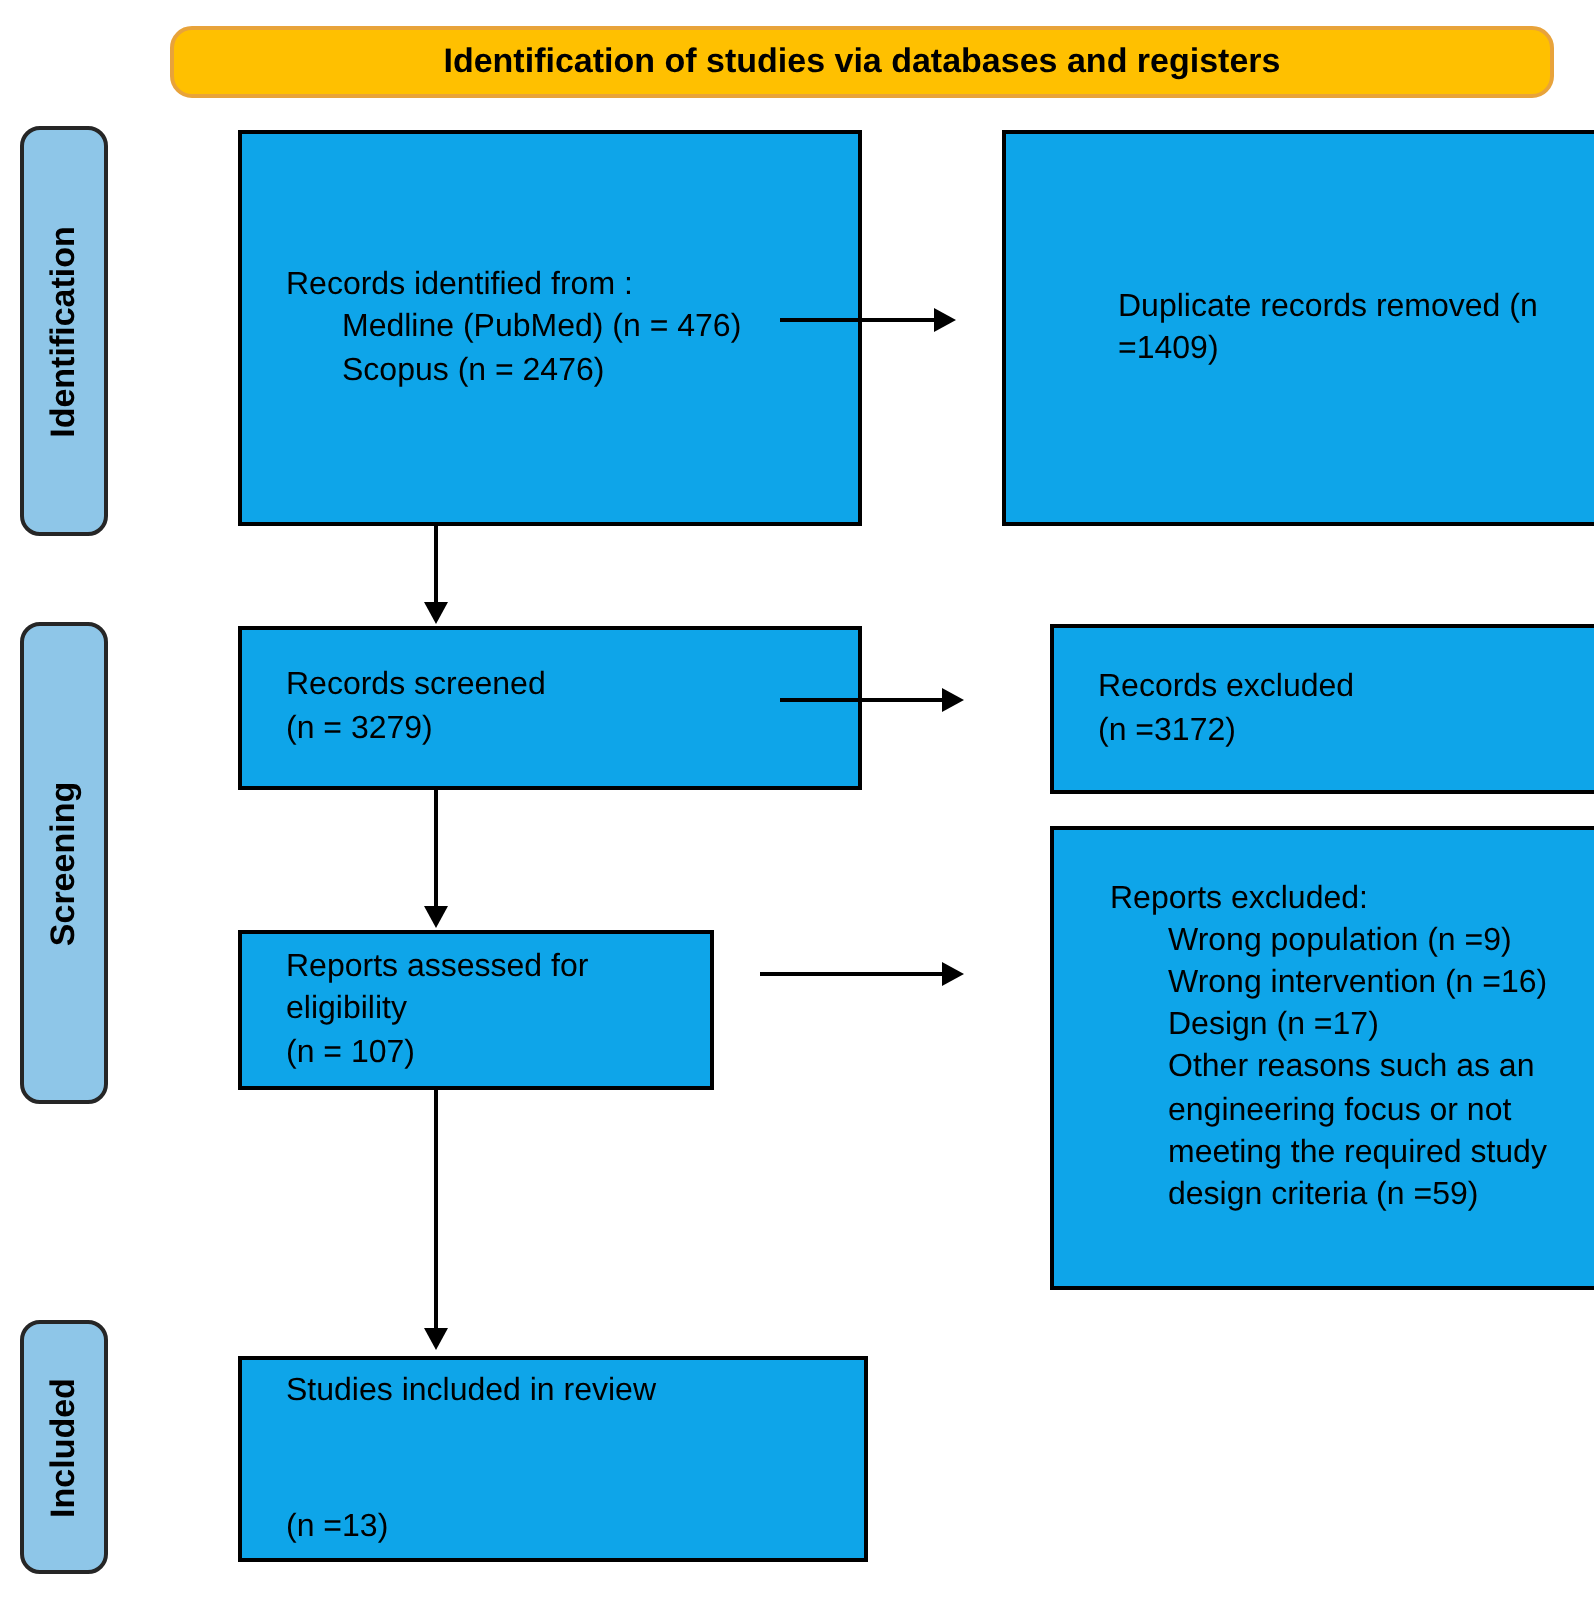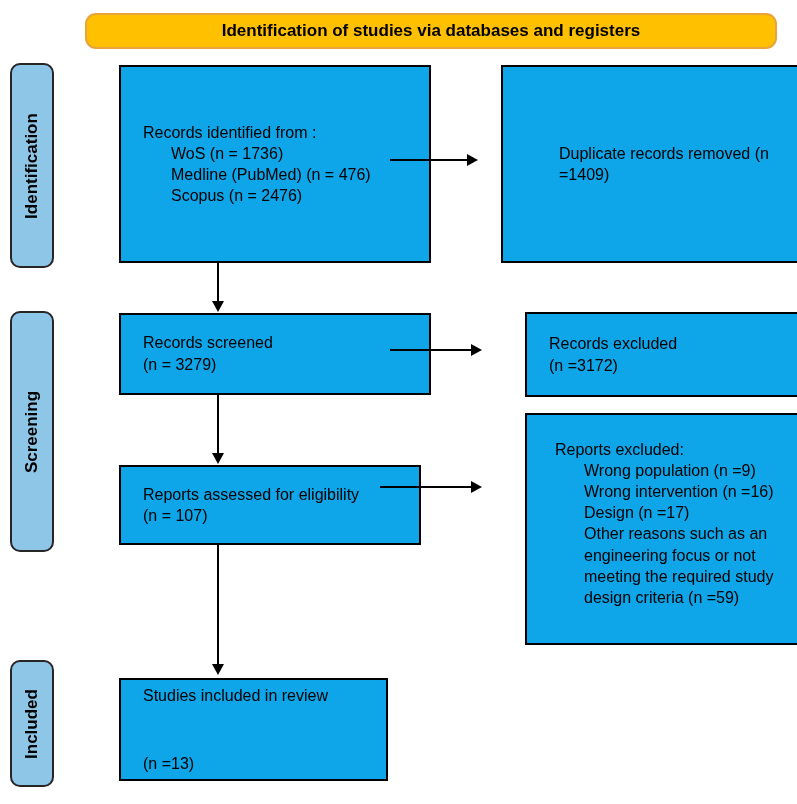--- a/index.html
+++ b/index.html
@@ -33,24 +33,24 @@
   .fbox {
     position:absolute; background:#0ea5e9; border:2px solid #000;
     font-size:16px; line-height:1.32;
     display:flex; flex-direction:column; justify-content:center;margin-left:41px;
   }
   .fbox .indent { margin-left:28px; }
   .box-identified       { left:78px;  top:65px;  width:312px; height:198px; padding:4px 6px 4px 22px; }
   .box-duplicates       { left:460px; top:65px;  width:303px; height:198px; padding:4px 10px 4px 56px; }
   .box-screened         { left:78px;  top:313px; width:312px; height:82px;  padding:1px 8px 2px 22px; }
   .box-records-excluded { left:484px; top:312px; width:299px; height:85px;  padding:2px 8px 2px 22px; }
-  .box-assessed         { left:78px;  top:465px; width:302px; height:80px;  padding:2px 8px 2px 22px; }
+  .box-assessed         { left:78px;  top:465px; width:238px; height:80px;  padding:2px 8px 2px 22px; }
   .box-reports-excluded { left:484px; top:413px; width:302px; height:232px; padding:24px 10px 4px 28px; justify-content:flex-start; }
   .box-reports-excluded .indent { margin-left:29px; }
-  .box-included         { left:78px;  top:678px; width:269px; height:103px; padding:2px 8px 2px 22px;gap:46px; }
+  .box-included         { left:78px;  top:678px; width:315px; height:103px; padding:2px 8px 2px 22px;gap:46px; }
 
   
   .arrow-right { position:absolute; height:2px; background:#000; }
   .arrow-right::after {
     content:""; position:absolute; right:-11px; top:-5px; width:0; height:0;
     border-left:11px solid #000; border-top:6px solid transparent; border-bottom:6px solid transparent;
   }
   .arrow-down { position:absolute; width:2px; background:#000; }
   .arrow-down::after {
     content:""; position:absolute; bottom:-11px; left:-5px; width:0; height:0;
@@ -77,21 +77,20 @@
   </div>
   <div class="stage stage-screening">
     <span class="vtext">Screening</span>
   </div>
   <div class="stage stage-included">
     <span class="vtext">Included</span>
   </div>
 
   <div class="fbox box-identified">
     <div>Records identified from :</div>
-    <div class="indent">WoS (n = 1736)</div>
     <div class="indent">Medline (PubMed) (n = 476)</div>
     <div class="indent">Scopus (n = 2476)</div>
   </div>
 
   <div class="fbox box-duplicates">
     <div>Duplicate records removed (n =1409)</div>
   </div>
 
   <div class="fbox box-screened">
     <div>Records screened</div>

